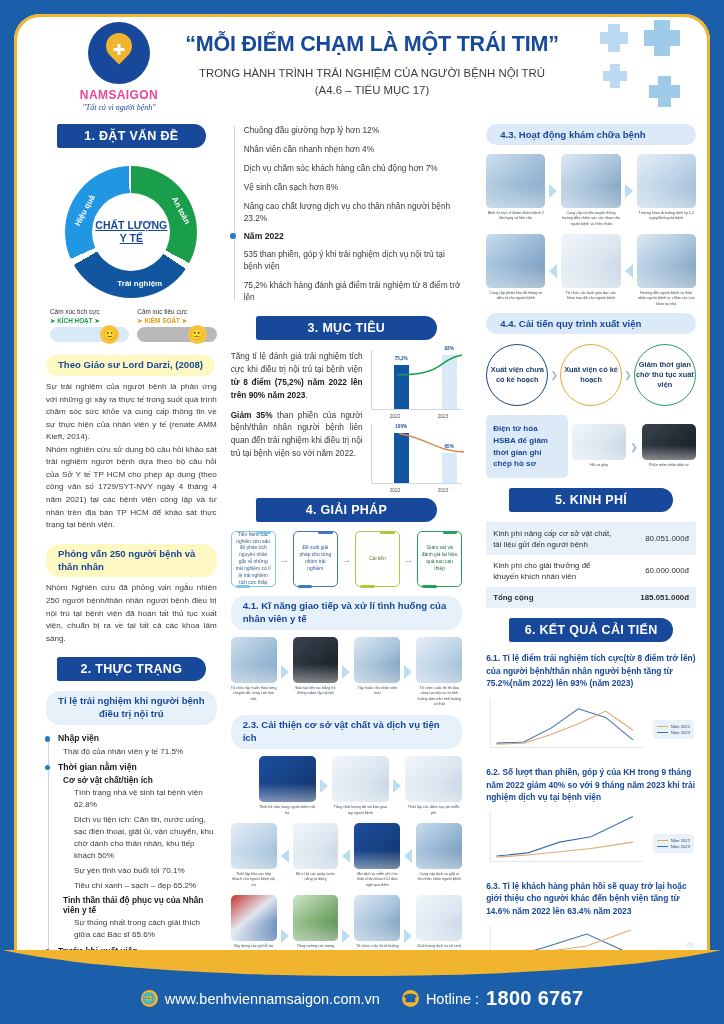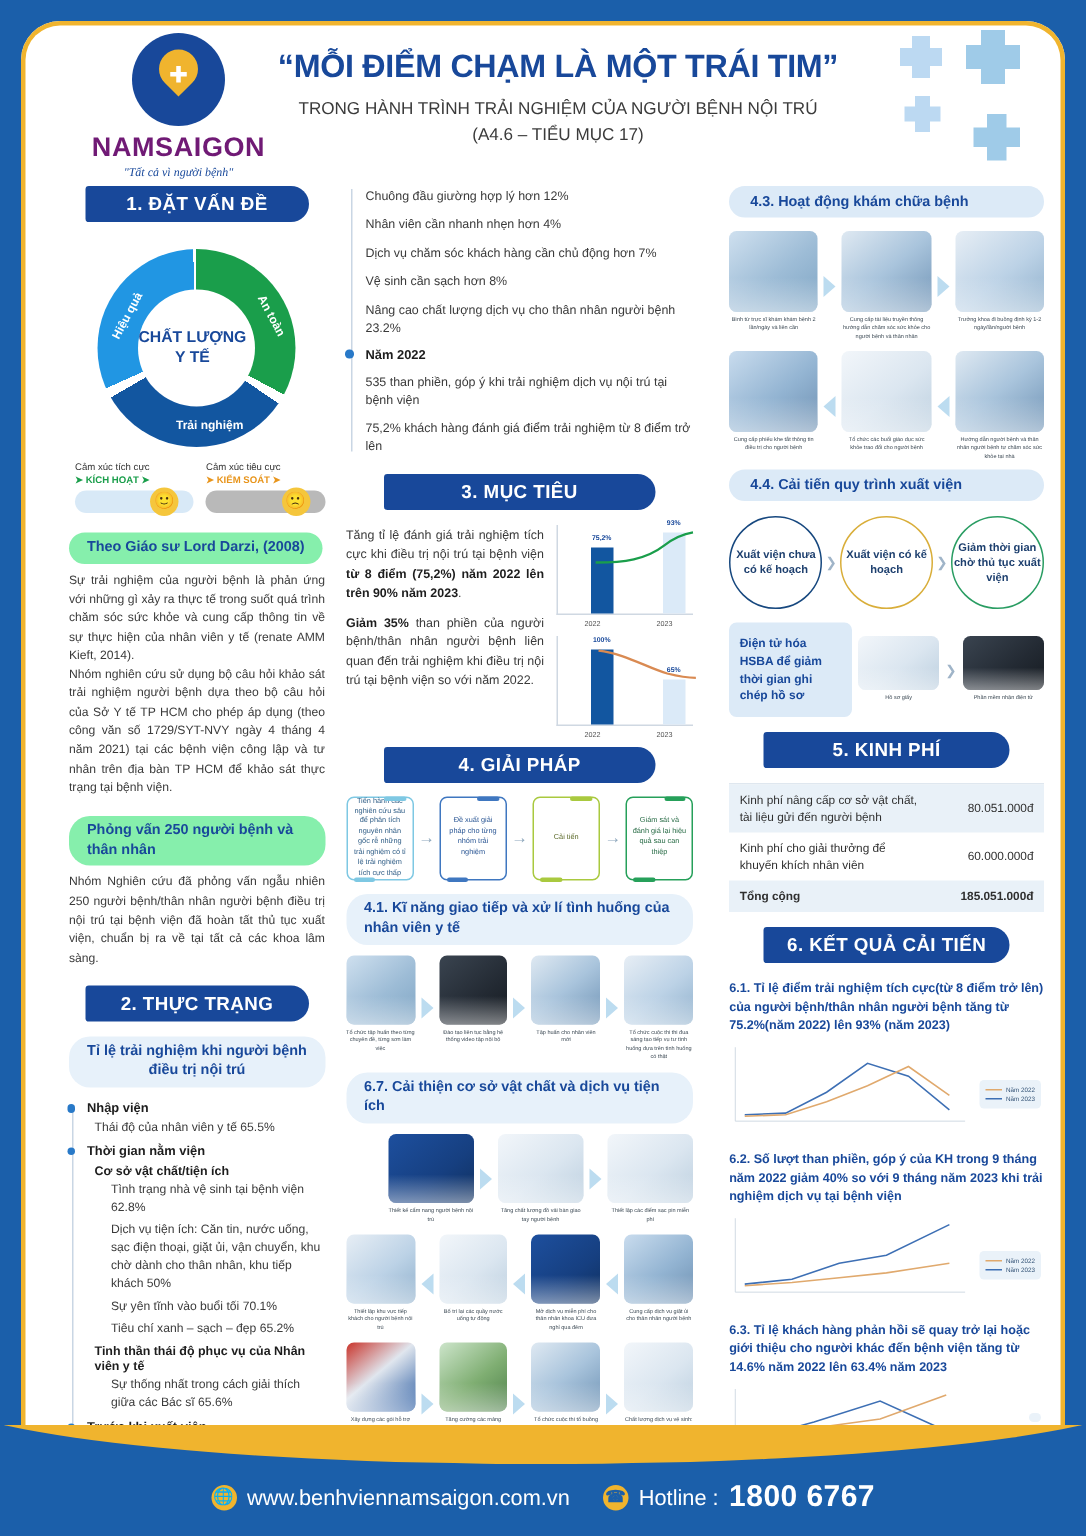--- a/index.html
+++ b/index.html
@@ -83,21 +83,21 @@
   .logo-cross {
     position:absolute; left:50%; top:22px; transform:translateX(-50%);
     width:11px;height:11px;
   }
   .logo-cross:before,.logo-cross:after{
     content:"";position:absolute;background:#fff;
   }
   .logo-cross:before{left:4px;top:0;width:3px;height:11px;}
   .logo-cross:after{left:0;top:4px;width:11px;height:3px;}
   .logo-name {
-    margin-top:4px; font-size:18px; font-weight:bold; color:#701a75;
+    margin-top:4px; font-size:12px; font-weight:bold; color:#ec4899;
     letter-spacing:.4px;
   }
   .logo-slogan {
     font-size:8px; font-style:italic; color:#18489a; margin-top:1px;
     font-family:"Liberation Serif", serif;
   }
   .title-block { position:absolute; left:168px; top:18px; width:380px; text-align:center; }
   .title-main {
     font-size:21.5px; font-weight:bold; color:#18489a;
     letter-spacing:-.2px; line-height:1.12;
@@ -118,21 +118,21 @@
   .banner {
     background:#18489a; color:#fff; font-weight:bold;
     text-align:center; border-radius:3px 16px 16px 3px;
     padding:5px 8px; font-size:12.5px; letter-spacing:.3px;
     margin:0 auto; width:87%;
   }
   .banner.wide { width:78%; }
 
   
   .pill {
-    background:#86efac; color:#18489a; border-radius:14px;
+    background:#fef9c3; color:#18489a; border-radius:14px;
     padding:4px 12px; font-size:9.6px; font-weight:bold;
     display:inline-block; line-height:1.35;
   }
   .pill-lite { background:#e7f1fa; }
 
   
   .donut-wrap { position:relative; height:140px; margin-top:14px; }
   .donut {
     position:absolute; left:50%; top:4px; transform:translateX(-50%);
     width:132px;height:132px;border-radius:50%;
@@ -142,23 +142,24 @@
         #ffffff 118deg 124deg,
         #1256a0 124deg 240deg,
         #ffffff 240deg 246deg,
         #2196e3 246deg 358deg,
         #ffffff 358deg 362deg
       );
   }
   .donut-hole {
     position:absolute; left:50%; top:50%; transform:translate(-50%,-50%);
     width:78px;height:78px;border-radius:50%;background:#fff;
-    display:flex;align-items:center;
+    display:flex;align-items:center;justify-content:center;
     text-align:center; font-size:10.5px; font-weight:bold; color:#18489a;
     line-height:1.25;
+    text-decoration:underline;
   }
   .dlabel { position:absolute; font-size:8px; color:#fff; font-weight:bold; white-space:nowrap; }
   .dl-1 { right:2px; top:40px; transform:rotate(62deg); }
   .dl-2 { left:52px; bottom:10px; }
   .dl-3 { left:3px; top:40px; transform:rotate(-62deg); }
 
   .emo-row { display:flex; gap:8px; margin-top:6px; padding-left:4px; }
   .emo-cell { flex:1; }
   .emo-lab { font-size:6.4px; color:#333; line-height:1.35; }
   .emo-lab b { color:#1a9e4b; }
@@ -398,21 +399,21 @@
         <div class="banner">2. THỰC TRẠNG</div>
 
         <div style="text-align:center;margin-top:10px">
           <span class="pill pill-lite">Tỉ lệ trải nghiệm khi người bệnh điều trị nội trú</span>
         </div>
 
         <div class="tl">
           <div class="tl-item">
             <span class="tl-dot"></span>
             <div class="tl-h">Nhập viện</div>
-            <div class="tl-s">Thái độ của nhân viên y tế 65.5%</div>
+            <div class="tl-s">Thái độ của nhân viên y tế 71.5%</div>
           </div>
           <div class="tl-item">
             <span class="tl-dot"></span>
             <div class="tl-h">Thời gian nằm viện</div>
             <div class="tl-b">Cơ sở vật chất/tiện ích</div>
             <div class="tl-s tl-s2">Tình trạng nhà vệ sinh tại bệnh viện 62.8%</div>
             <div class="tl-s tl-s2">Dịch vụ tiện ích: Căn tin, nước uống, sạc điện thoại, giặt ủi, vận chuyển, khu chờ dành cho thân nhân, khu tiếp khách 50%</div>
             <div class="tl-s tl-s2">Sự yên tĩnh vào buổi tối 70.1%</div>
             <div class="tl-s tl-s2">Tiêu chí xanh – sạch – đẹp 65.2%</div>
             <div class="tl-b">Tinh thần thái độ phục vụ của Nhân viên y tế</div>
@@ -538,21 +539,21 @@
             <div class="cap-txt">Tập huấn cho nhân viên mới</div>
           </div>
           <span class="arrow-r"></span>
           <div class="pg-cell">
             <div class="ph v3"></div>
             <div class="cap-txt">Tổ chức cuộc thi thi đua sáng tạo tiếp vụ tư tình huống dựa trên tình huống có thật</div>
           </div>
         </div>
 
         <div style="margin-top:8px">
-          <span class="pill pill-lite" style="display:block">6.7. Cải thiện cơ sở vật chất và dịch vụ tiện ích</span>
+          <span class="pill pill-lite" style="display:block">2.3. Cải thiện cơ sở vật chất và dịch vụ tiện ích</span>
         </div>
 
         <div class="photo-grid" style="padding-left:28px">
           <div class="pg-cell">
             <div class="ph navy"></div>
             <div class="cap-txt">Thiết kế cẩm nang người bệnh nội trú</div>
           </div>
           <span class="arrow-r"></span>
           <div class="pg-cell">
             <div class="ph white"></div>

